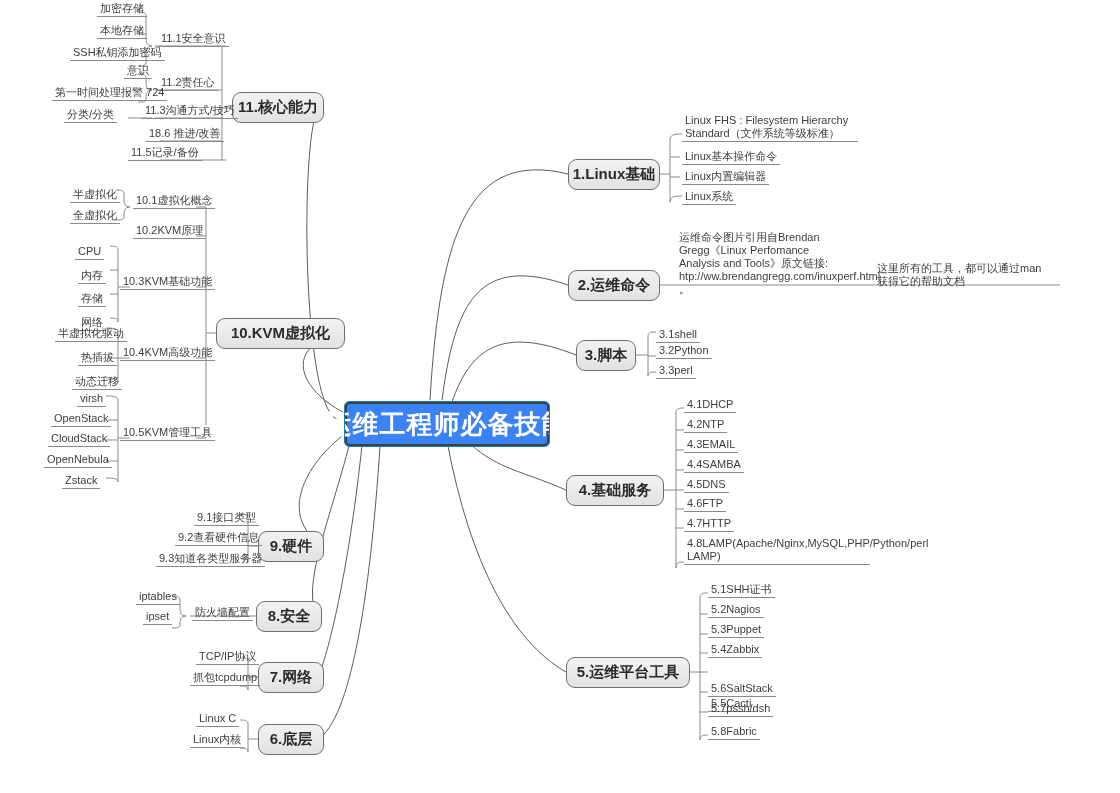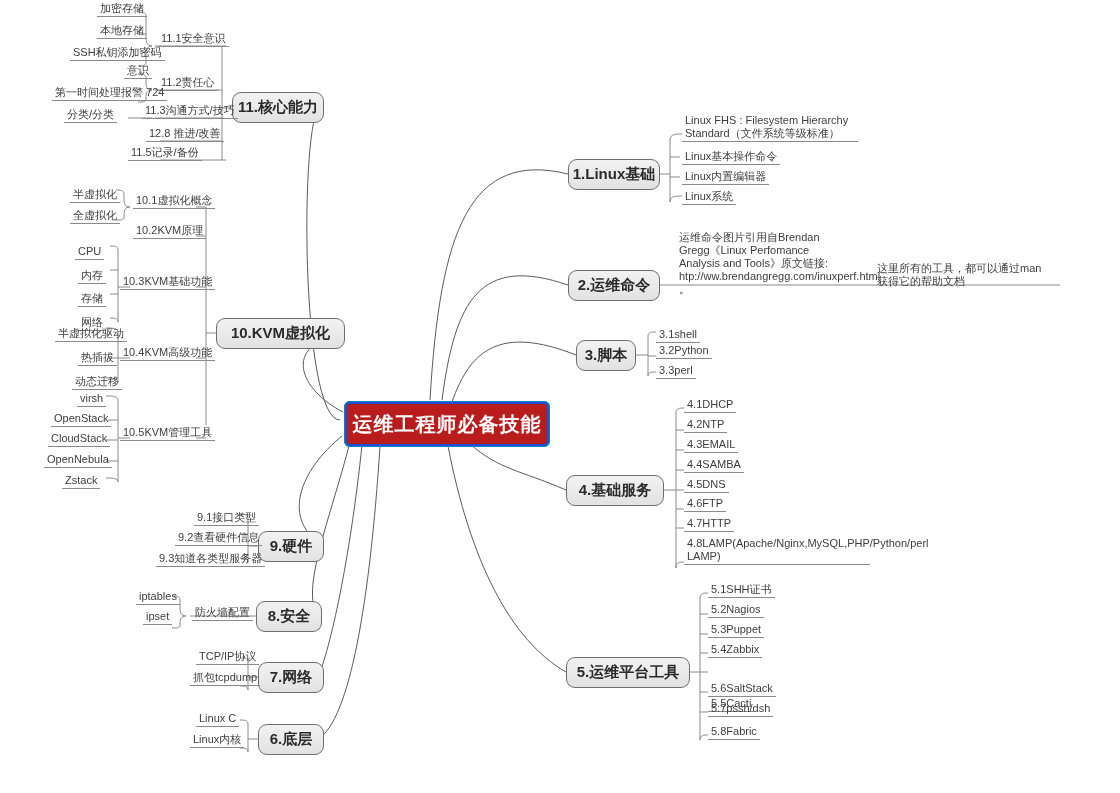--- a/index.html
+++ b/index.html
@@ -9,27 +9,27 @@
     color:#333333;
   }
   #canvas{position:absolute;left:0;top:0;width:1120px;height:793px;}
   svg#wires{position:absolute;left:0;top:0;width:1120px;height:793px;pointer-events:none;}
   svg#wires path{fill:none;stroke:#5b5b5b;stroke-width:1;}
   svg#wires path.thin{stroke:#8a8a8a;stroke-width:1;}
 
   
   .root-node{
     position:absolute;
-    background:#b91c1c;
-    border:2px solid #1d4ed8;
+    background:#3b82f6;
+    border:2px solid #404040;
     outline:1px solid #1280b5;
     border-radius:5px;
     box-shadow:0 0 0 1px #1280b5;
     display:flex;align-items:center;justify-content:center;
-    color:#ffffff;font-weight:bold;font-size:20px;letter-spacing:1px;
+    color:#ffffff;font-weight:bold;font-size:26px;letter-spacing:1px;
     white-space:nowrap;
   }
 
   
   .node{
     position:absolute;
     background:linear-gradient(#f2f2f2,#e2e2e2);
     border:1.5px solid #6e6e6e;
     border-radius:9px;
     display:flex;align-items:center;justify-content:center;
@@ -205,21 +205,21 @@
 
   <div class="node" style="left:576px;top:340px;width:60px;height:31px;">3.脚本</div>
 
   <div class="node" style="left:566px;top:475px;width:98px;height:31px;text-align:right;">4.基础服务</div>
 
   <div class="node" style="left:566px;top:657px;width:124px;height:31px;">5.运维平台工具</div>
 
   <div class="leaf" style="left:158px;top:32px;">11.1安全意识</div>
   <div class="leaf" style="left:158px;top:76px;">11.2责任心</div>
   <div class="leaf" style="left:142px;top:104px;">11.3沟通方式/技巧</div>
-  <div class="leaf" style="left:146px;top:127px;">12.8 推进/改善</div>
+  <div class="leaf" style="left:146px;top:127px;">18.6 推进/改善</div>
   <div class="leaf" style="left:128px;top:146px;">11.5记录/备份</div>
 
   <div class="leaf" style="left:97px;top:2px;">加密存储</div>
   <div class="leaf" style="left:97px;top:24px;">本地存储</div>
   <div class="leaf" style="left:70px;top:46px;">SSH私钥添加密码</div>
 
   <div class="leaf" style="left:124px;top:64px;">意识</div>
   <div class="leaf" style="left:52px;top:86px;">第一时间处理报警 724</div>
 
   <div class="leaf" style="left:64px;top:108px;">分类/分类</div>

